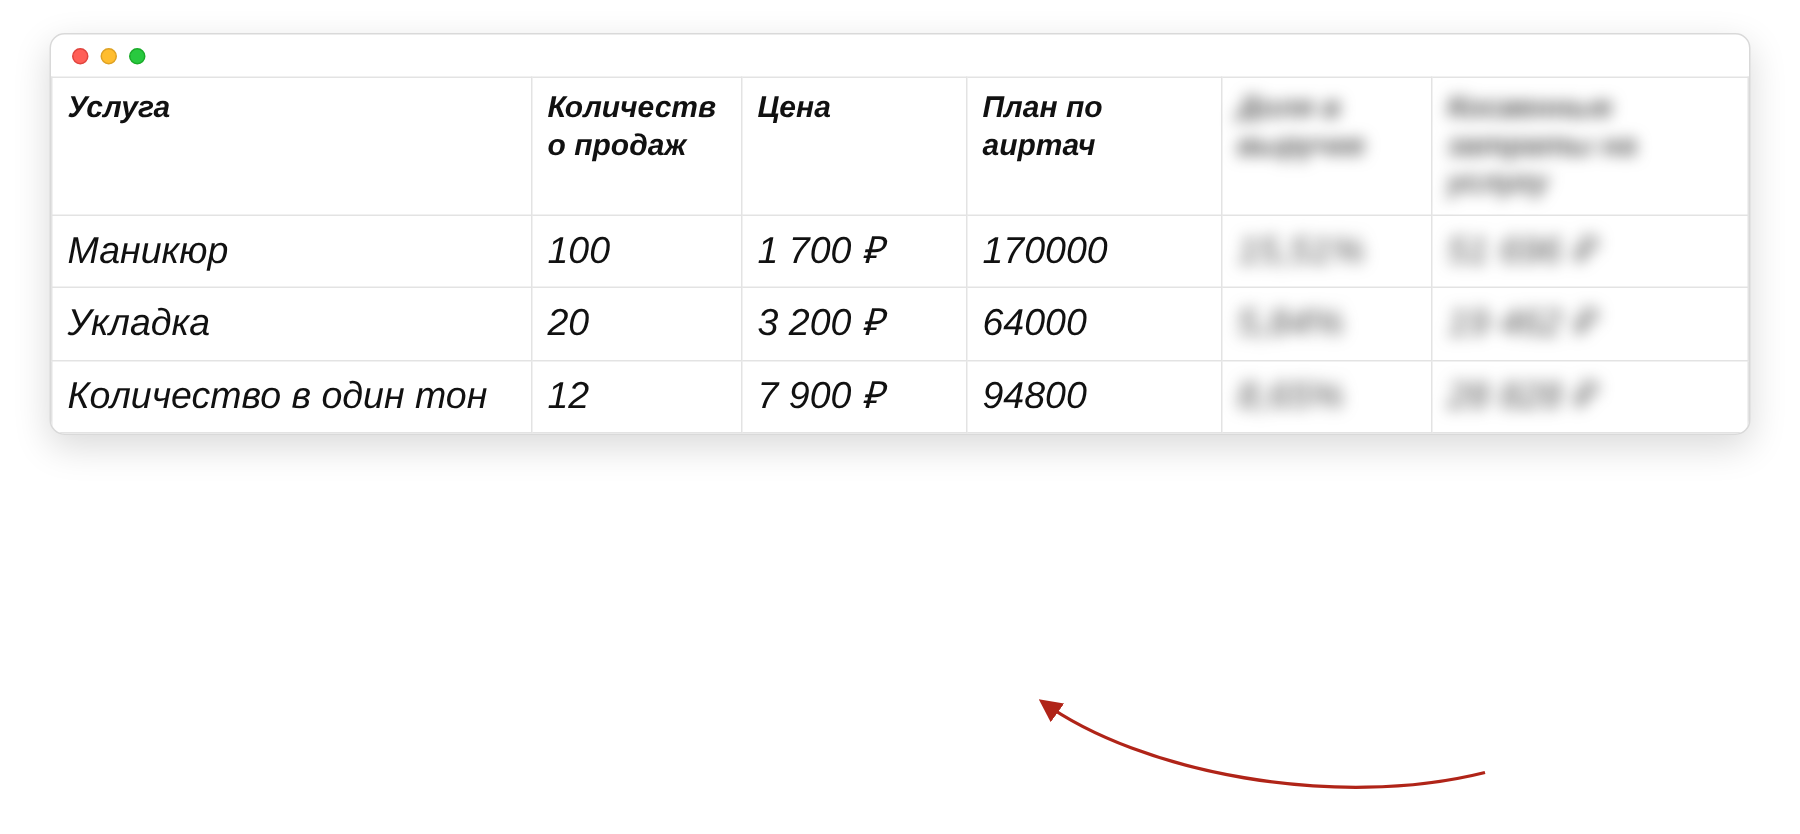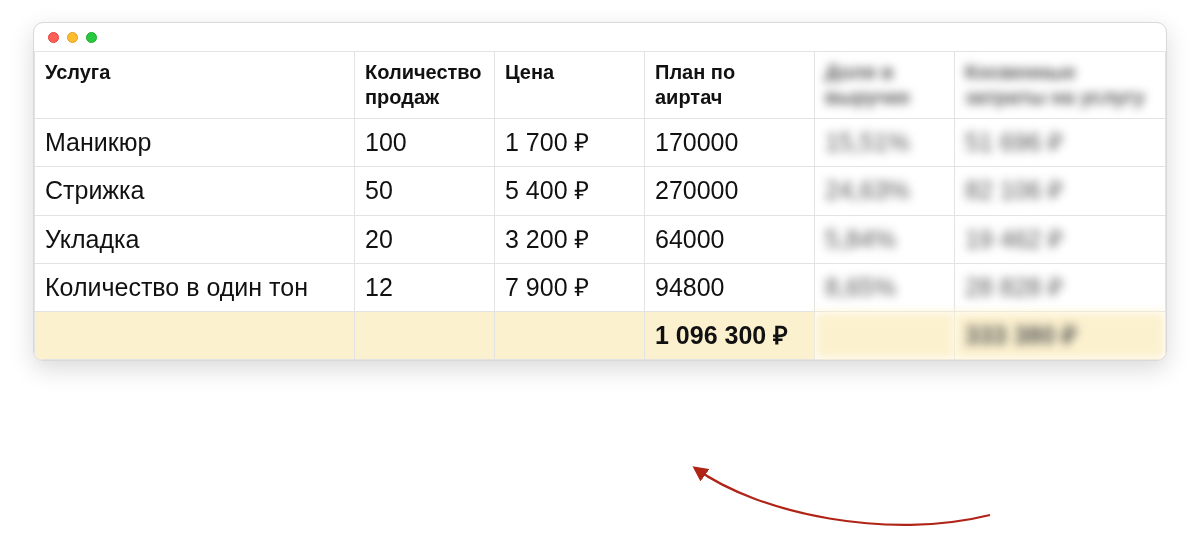--- a/index.html
+++ b/index.html
@@ -9,20 +9,21 @@
     width: 1200px;
     height: 556px;
     background: #ffffff;
     font-family: -apple-system, "Segoe UI", Helvetica, Arial, sans-serif;
     color: #111;
   }
   .canvas {
     position: relative;
     width: 989px;
     height: 556px;
+    font-style: italic;
   }
   .window {
     position: absolute;
     left: 33px;
     top: 22px;
     width: 1134px;
     background: #ffffff;
     border: 1px solid #d9d9d9;
     border-radius: 10px;
     box-shadow: 0 8px 24px rgba(0,0,0,0.15);
@@ -121,50 +122,34 @@
       <tbody>
         <tr>
           <td>Маникюр</td>
           <td>100</td>
           <td>1 700 ₽</td>
           <td>170000</td>
           <td class="blur">15,51%</td>
           <td class="blur">51 696 ₽</td>
         </tr>
         <tr>
-          <td>Стрижка</td>
-          <td>50</td>
-          <td>5 400 ₽</td>
-          <td>270000</td>
-          <td class="blur">24,63%</td>
-          <td class="blur">82 106 ₽</td>
-        </tr>
-        <tr>
           <td>Укладка</td>
           <td>20</td>
           <td>3 200 ₽</td>
           <td>64000</td>
           <td class="blur">5,84%</td>
           <td class="blur">19 462 ₽</td>
         </tr>
         <tr>
           <td>Количество в один тон</td>
           <td>12</td>
           <td>7 900 ₽</td>
           <td>94800</td>
           <td class="blur">8,65%</td>
           <td class="blur">28 828 ₽</td>
-        </tr>
-        <tr class="total-row">
-          <td></td>
-          <td></td>
-          <td></td>
-          <td>1 096 300 ₽</td>
-          <td class="blur"></td>
-          <td class="blur">333 380 ₽</td>
         </tr>
       </tbody>
     </table>
   </div>
 
   <svg class="arrow" viewBox="0 0 360 80">
     <defs>
       <marker id="arrowhead" viewBox="0 0 10 10" refX="8" refY="5" markerWidth="7" markerHeight="7" orient="auto-start-reverse">
         <path d="M 0 0 L 10 5 L 0 10 z" fill="#b02418"></path>
       </marker>

